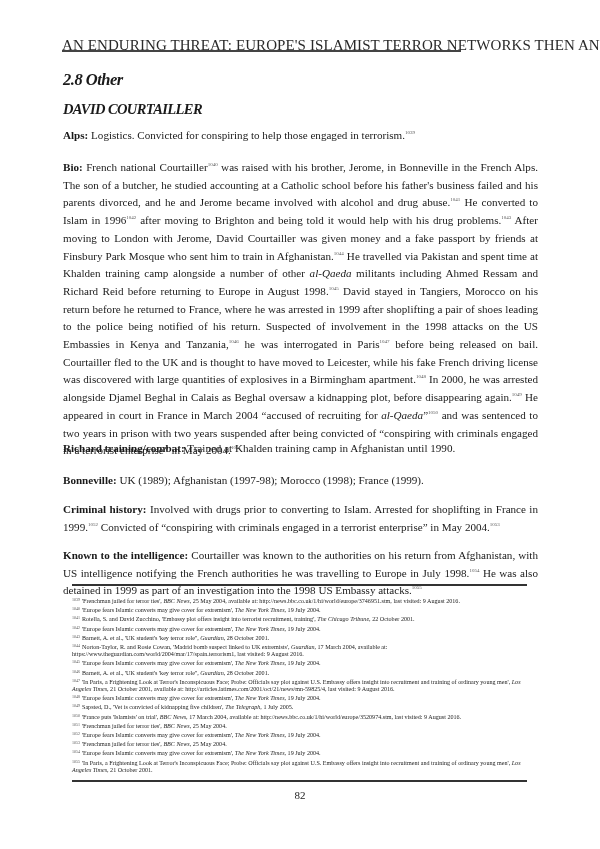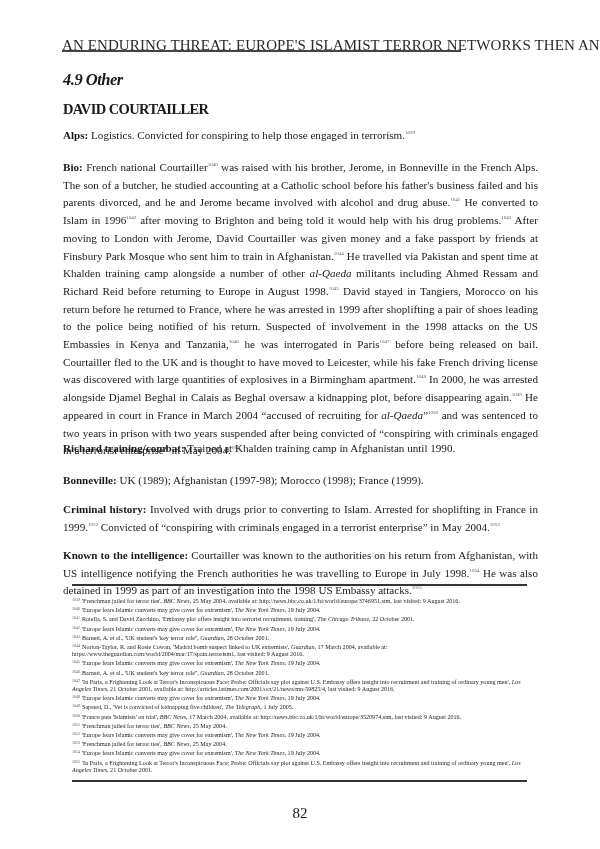--- a/index.html
+++ b/index.html
@@ -12,49 +12,49 @@
     position: absolute; left: 62px; top: 37px; width: 399px;
     font-size: 15px; letter-spacing: 0.1px; text-align: center; color: #2a2a2a;
     white-space: nowrap;
   }
   .header-rule { position: absolute; left: 62px; top: 50px; width: 399px; height: 2px; background: #444; }
   .section-title {
     position: absolute; left: 63px; top: 70px; font-size: 16.5px; font-style: italic; font-weight: bold;
     letter-spacing: -0.5px;
   }
   .person-name {
-    position: absolute; left: 63px; top: 101px; font-size: 14.5px; font-weight: bold;
+    position: absolute; left: 63px; top: 101px; font-size: 14.5px; font-style: italic; font-weight: bold;
     letter-spacing: -0.6px;
   }
   .body-text {
     position: absolute; left: 63px; width: 475px; font-size: 11.1px; line-height: 17.7px;
     text-align: justify; margin: 0;
   }
   .body-text b { font-weight: bold; }
   .body-text i { }
   sup { font-size: 5px; line-height: 0; vertical-align: 5px; color: #555; }
   .fn-rule { position: absolute; left: 72px; top: 584px; width: 455px; height: 1.5px; background: #333; }
   .footnotes {
     position: absolute; left: 72px; top: 596px; width: 460px; font-size: 6.1px; line-height: 7.2px; color: #222;
   }
   .footnote { margin: 0; }
   .footnote i { font-style: italic; }
   .fn-num { font-size: 4px; vertical-align: 2px; margin-right: 2px; color: #555; }
   .footer-rule { position: absolute; left: 72px; top: 780px; width: 455px; height: 1.5px; background: #333; }
-  .page-number { position: absolute; left: 290px; top: 789px; width: 20px; text-align: center; font-size: 15px; margin-top: 16px; }
+  .page-number { position: absolute; left: 290px; top: 789px; width: 20px; text-align: center; font-size: 11px; }
 </style>
 </head>
 <body>
 
 <div class="page">
 
   <div class="running-header">AN ENDURING THREAT: EUROPE'S ISLAMIST TERROR NETWORKS THEN AND NOW</div>
   <div class="header-rule"></div>
 
-  <div class="section-title">4.9 Other</div>
+  <div class="section-title">2.8 Other</div>
   <div class="person-name">DAVID COURTAILLER</div>
 
   <p class="body-text" style="top:127px;">
     <b>Alps:</b><span> Logistics. Convicted for conspiring to help those engaged in terrorism.</span><sup>1039</sup>
   </p>
 
   <p class="body-text" style="top:159px;">
     <b>Bio:</b><span> French national Courtailler</span><sup>1040</sup><span> was raised with his brother, Jerome, in Bonneville in the French Alps. The son of a butcher, he studied accounting at a Catholic school before his father's business failed and his parents divorced, and he and Jerome became involved with alcohol and drug abuse.</span><sup>1041</sup><span> He converted to Islam in 1996</span><sup>1042</sup><span> after moving to Brighton and being told it would help with his drug problems.</span><sup>1043</sup><span> After moving to London with Jerome, David Courtailler was given money and a fake passport by friends at Finsbury Park Mosque who sent him to train in Afghanistan.</span><sup>1044</sup><span> He travelled via Pakistan and spent time at Khalden training camp alongside a number of other </span><i>al-Qaeda</i><span> militants including Ahmed Ressam and Richard Reid before returning to Europe in August 1998.</span><sup>1045</sup><span> David stayed in Tangiers, Morocco on his return before he returned to France, where he was arrested in 1999 after shoplifting a pair of shoes leading to the police being notified of his return. Suspected of involvement in the 1998 attacks on the US Embassies in Kenya and Tanzania,</span><sup>1046</sup><span> he was interrogated in Paris</span><sup>1047</sup><span> before being released on bail. Courtailler fled to the UK and is thought to have moved to Leicester, while his fake French driving license was discovered with large quantities of explosives in a Birmingham apartment.</span><sup>1048</sup><span> In 2000, he was arrested alongside Djamel Beghal in Calais as Beghal oversaw a kidnapping plot, before disappearing again.</span><sup>1049</sup><span> He appeared in court in France in March 2004 “accused of recruiting for </span><i>al-Qaeda</i><span>”</span><sup>1050</sup><span> and was sentenced to two years in prison with two years suspended after being convicted of “conspiring with criminals engaged in a terrorist enterprise” in May 2004.</span><sup>1051</sup>
   </p>
 

